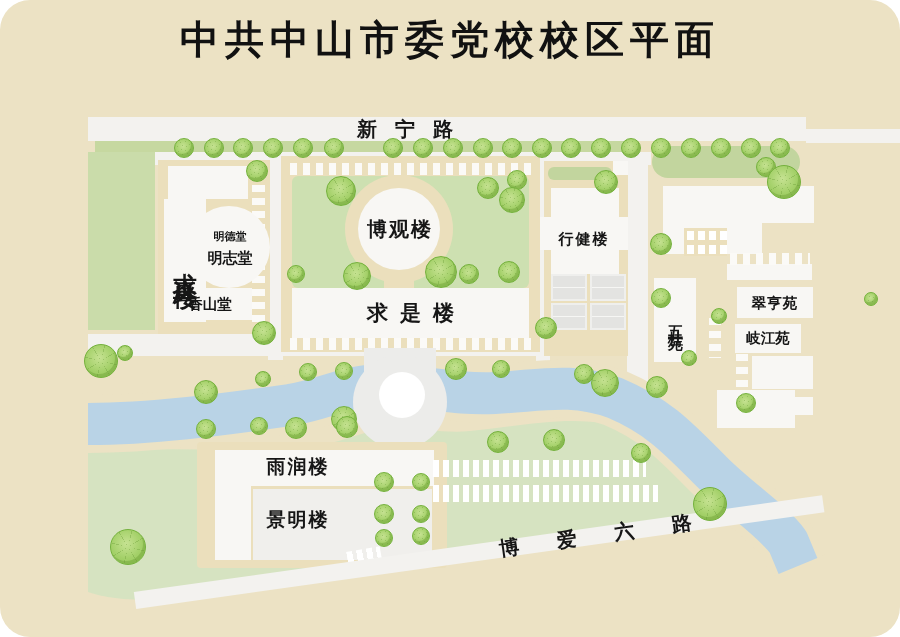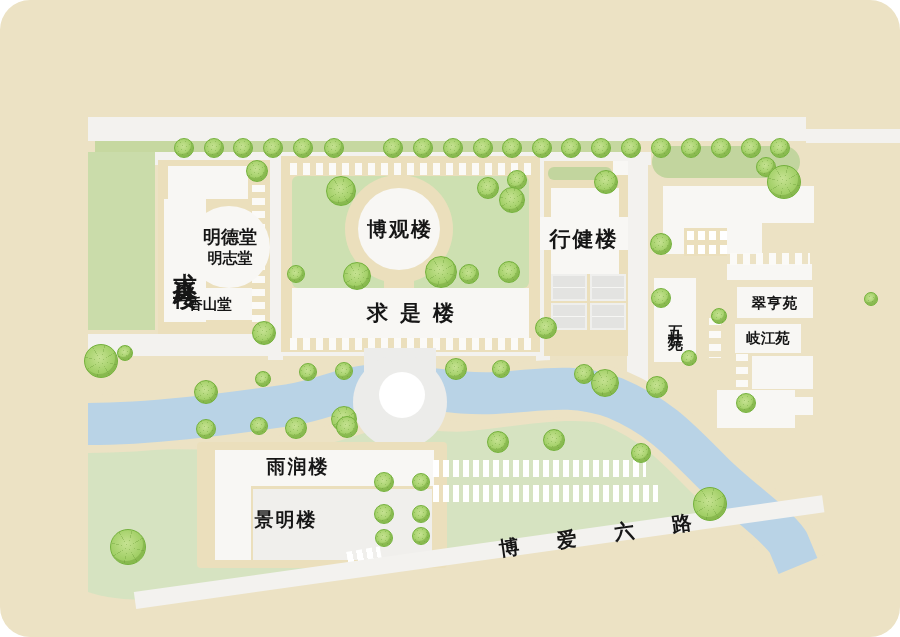--- a/index.html
+++ b/index.html
@@ -28,61 +28,63 @@
   .grid8 i{background:#ffffff;display:block;}
   .title{position:absolute;left:0;top:14px;width:900px;height:52px;display:flex;align-items:center;justify-content:center;
          font-family:"Liberation Serif","DejaVu Serif",serif;font-weight:700;font-size:39px;letter-spacing:6px;color:#111;z-index:7;}
   svg{position:absolute;left:0;top:0;z-index:4;}
 </style>
 </head>
 <body>
 
 <div class="map">
 
+  <div class="title">中共中山市委党校校区平面</div>
 
   <div class="abs path" style="left:88px;top:117px;width:718px;height:24px;z-index:1;"></div>
   <div class="abs path" style="left:806px;top:129px;width:94px;height:14px;z-index:1;"></div>
+  <div class="lbl" style="left:320px;top:116px;width:170px;height:26px;font-size:20px;letter-spacing:18px;text-indent:18px;">新宁路</div>
 
   <div class="abs" style="left:95px;top:141px;width:532px;height:13px;background:#c6d8a0;z-index:1;"></div>
   <div class="abs" style="left:88px;top:152px;width:67px;height:178px;background:#cadcaa;z-index:1;"></div>
 
   <div class="abs path" style="left:155px;top:152px;width:496px;height:13px;z-index:2;"></div>
   <div class="abs path" style="left:268px;top:152px;width:15px;height:208px;z-index:2;"></div>
   <div class="abs path" style="left:536px;top:152px;width:14px;height:210px;z-index:2;"></div>
   <div class="abs path" style="left:627px;top:152px;width:21px;height:243px;z-index:2;"></div>
   <div class="abs path" style="left:88px;top:334px;width:470px;height:22px;z-index:2;"></div>
 
   <div class="abs block" style="left:158px;top:160px;width:112px;height:174px;z-index:3;"></div>
   <div class="abs white" style="left:168px;top:166px;width:80px;height:33px;z-index:3;"></div>
   <div class="abs dash-v" style="left:252px;top:172px;width:13px;height:150px;z-index:3;"></div>
   <div class="abs white" style="left:164px;top:199px;width:42px;height:123px;z-index:3;"></div>
   <div class="abs white" style="left:188px;top:206px;width:82px;height:82px;border-radius:50%;z-index:3;"></div>
   <div class="abs white" style="left:168px;top:288px;width:84px;height:32px;z-index:3;"></div>
   <div class="lbl vlbl" style="left:164px;top:202px;width:42px;height:120px;font-size:24px;letter-spacing:6px;">求真楼</div>
-  <div class="lbl" style="left:190px;top:226px;width:80px;height:21px;font-size:18px;">明德堂</div>
+  <div class="lbl" style="left:190px;top:226px;width:80px;height:21px;font-size:11px;">明德堂</div>
   <div class="lbl" style="left:190px;top:248px;width:80px;height:21px;font-size:15px;">明志堂</div>
   <div class="lbl" style="left:168px;top:290px;width:84px;height:28px;font-size:14.5px;">香山堂</div>
 
   <div class="abs block" style="left:281px;top:156px;width:259px;height:196px;z-index:3;"></div>
   <div class="abs dash-h" style="left:290px;top:163px;width:243px;height:12px;z-index:3;"></div>
   <div class="abs lawn" style="left:292px;top:176px;width:237px;height:112px;border-radius:6px;z-index:3;"></div>
   <div class="abs block" style="left:345px;top:175px;width:108px;height:108px;border-radius:50%;z-index:3;"></div>
   <div class="abs block" style="left:384px;top:258px;width:30px;height:32px;z-index:3;"></div>
   <div class="abs white" style="left:358px;top:188px;width:82px;height:82px;border-radius:50%;z-index:3;"></div>
   <div class="lbl" style="left:358px;top:216px;width:84px;height:26px;font-size:20px;letter-spacing:2px;">博观楼</div>
   <div class="abs white" style="left:292px;top:288px;width:237px;height:50px;z-index:3;"></div>
   <div class="lbl" style="left:292px;top:300px;width:237px;height:26px;font-size:21px;letter-spacing:12px;text-indent:12px;">求是楼</div>
   <div class="abs dash-h" style="left:290px;top:338px;width:243px;height:12px;z-index:3;"></div>
 
   <div class="abs block" style="left:544px;top:161px;width:84px;height:195px;z-index:3;"></div>
   <div class="abs" style="left:548px;top:167px;width:64px;height:13px;background:#c2d59e;border-radius:6px;z-index:3;"></div>
   <div class="abs white" style="left:613px;top:161px;width:15px;height:14px;z-index:3;"></div>
   <div class="abs white" style="left:551px;top:188px;width:68px;height:86px;z-index:3;"></div>
   <div class="abs white" style="left:540px;top:217px;width:88px;height:33px;z-index:3;"></div>
-  <div class="lbl" style="left:542px;top:226px;width:84px;height:26px;font-size:21px;letter-spacing:2px;text-align:right;">行健楼</div>
+  <div class="lbl" style="left:542px;top:226px;width:84px;height:26px;font-size:15px;letter-spacing:2px;text-align:right;">行健楼</div>
   <div class="court" style="left:551px;top:274px;width:36px;height:27px;z-index:3;"></div>
   <div class="court" style="left:590px;top:274px;width:36px;height:27px;z-index:3;"></div>
   <div class="court" style="left:551px;top:303px;width:36px;height:27px;z-index:3;"></div>
   <div class="court" style="left:590px;top:303px;width:36px;height:27px;z-index:3;"></div>
 
   <div class="abs" style="left:652px;top:146px;width:148px;height:32px;background:#c2d59e;border-radius:16px;z-index:3;"></div>
   <div class="abs white" style="left:663px;top:186px;width:151px;height:37px;z-index:3;"></div>
   <div class="abs white" style="left:663px;top:223px;width:99px;height:31px;z-index:3;"></div>
   <div class="abs block" style="left:684px;top:228px;width:43px;height:28px;z-index:3;"></div>
   <div class="grid8" style="left:687px;top:231px;">
@@ -123,21 +125,21 @@
   <div class="abs" style="left:364px;top:348px;width:72px;height:40px;background:#ececea;z-index:5;"></div>
   <div class="abs" style="left:353px;top:355px;width:94px;height:94px;border-radius:50%;background:#ececea;z-index:5;"></div>
   <div class="abs" style="left:379px;top:372px;width:46px;height:46px;border-radius:50%;background:#ffffff;z-index:5;"></div>
   <div class="abs" style="left:391px;top:440px;width:17px;height:122px;background:#ececea;z-index:5;"></div>
 
   <div class="abs block" style="left:197px;top:442px;width:250px;height:126px;border-radius:4px;z-index:5;"></div>
   <div class="abs white" style="left:215px;top:450px;width:219px;height:36px;z-index:5;"></div>
   <div class="abs white" style="left:215px;top:486px;width:36px;height:74px;z-index:5;"></div>
   <div class="abs" style="left:253px;top:489px;width:179px;height:71px;background:#f0efec;z-index:5;"></div>
   <div class="lbl" style="left:228px;top:453px;width:140px;height:28px;font-size:19px;letter-spacing:2px;z-index:7;">雨润楼</div>
-  <div class="lbl" style="left:216px;top:506px;width:140px;height:28px;font-size:19px;letter-spacing:2px;z-index:7;">景明楼</div>
+  <div class="lbl" style="left:228px;top:506px;width:140px;height:28px;font-size:19px;letter-spacing:2px;z-index:7;">景明楼</div>
 
   <div class="abs stalls" style="left:433px;top:460px;width:213px;height:17px;z-index:5;"></div>
   <div class="abs stalls" style="left:433px;top:485px;width:225px;height:17px;z-index:5;"></div>
   <div class="abs stalls" style="left:347px;top:549px;width:34px;height:13px;transform:rotate(-10deg);z-index:5;"></div>
 
   <div class="abs path" style="left:135px;top:592px;width:695px;height:17px;transform:rotate(-8deg);transform-origin:0 50%;z-index:5;">
     <span class="lbl" style="position:absolute;left:368px;top:-3px;height:22px;font-size:20px;letter-spacing:38px;">博爱六路</span>
   </div>
 
   <div id="treeLayer">

